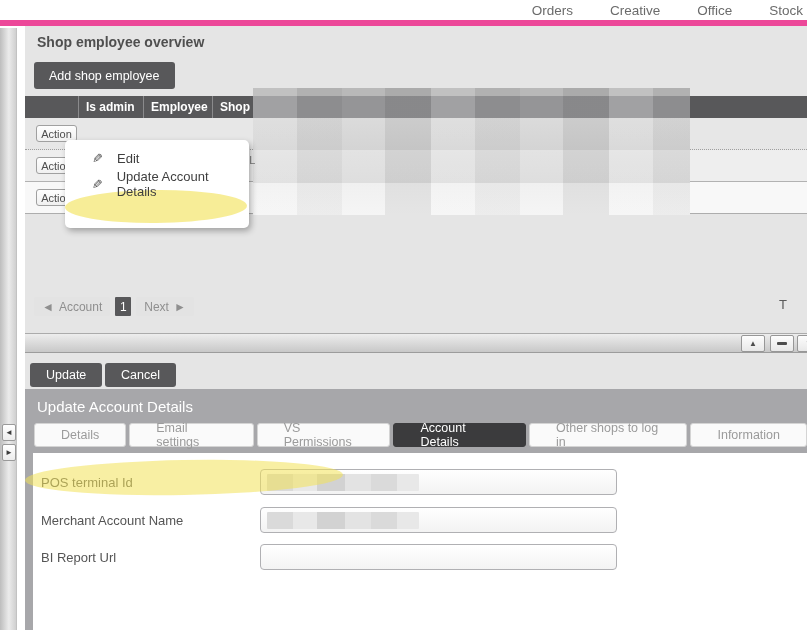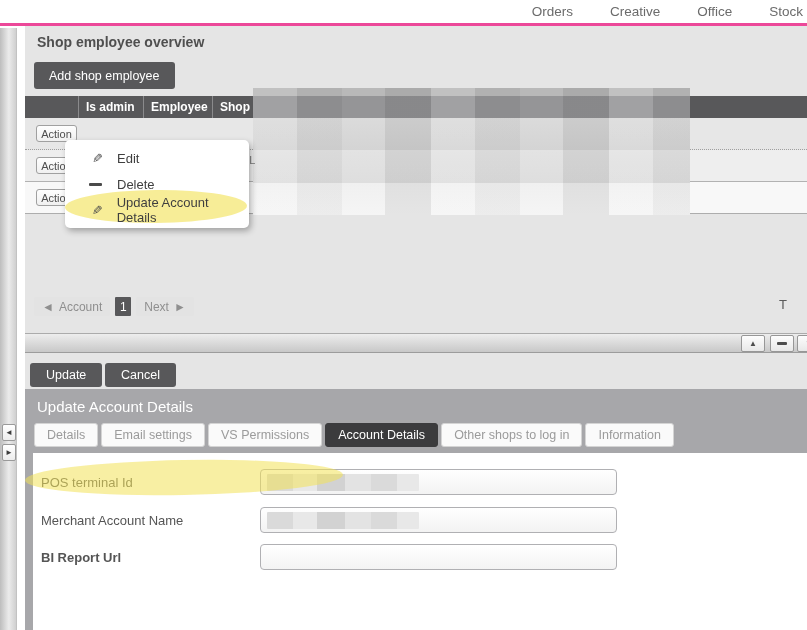--- a/index.html
+++ b/index.html
@@ -2,21 +2,21 @@
 <html><head>
 <meta charset="utf-8">
 <style>
   * { margin:0; padding:0; box-sizing:border-box; }
   html,body { width:807px; height:630px; overflow:hidden; background:#fff;
     font-family:"Liberation Sans", sans-serif; }
   .stage { position:relative; width:807px; height:630px; }
 
   
   .topnav { position:absolute; left:0; top:0; width:807px; height:26px; background:#fff;
-    border-bottom:3px solid #ec4899; display:flex; align-items:center; justify-content:flex-end;
+    border-bottom:6px solid #ec4899; display:flex; align-items:center; justify-content:flex-end;
     gap:37px; padding-right:4px; }
   .topnav a { font-size:13.5px; color:#6b6b6b; text-decoration:none; cursor:pointer; }
 
   
   .leftstrip { position:absolute; left:0; top:28px; width:17px; height:602px;
     background:linear-gradient(90deg,#bdbdbd,#ebebeb 55%,#cfcfcf); border-right:1px solid #c2c2c2; }
   .strip-btn { position:absolute; left:2px; width:14px; height:17px; background:linear-gradient(#fff,#ededed);
     border:1px solid #9a9a9a; border-radius:2px; font-size:8px; color:#3c3c3c; display:flex;
     align-items:center; justify-content:center; cursor:pointer; }
   .strip-btn.up { top:396px; } .strip-btn.dn { top:416px; }
@@ -83,21 +83,21 @@
   
   .update-btn { position:absolute; left:5px; top:337px; height:24px; padding:0 16px; }
   .cancel-btn { position:absolute; left:80px; top:337px; height:24px; padding:0 16px; }
 
   
   .panel { position:absolute; left:0; top:363px; width:782px; height:241px; background:#a7a7aa; }
   .panel-title { height:34px; display:flex; align-items:center; padding-left:12px;
     color:#fff; font-size:15px; }
   .tabs { display:flex; gap:3px; padding-left:9px; height:24px; }
   .tab { background:#fafafa; border:1px solid #d4d4d4; border-radius:3px; color:#9b9b9b;
-    font-size:12.5px; padding:0 12px; display:flex; align-items:center; cursor:pointer; }
+    font-size:12.5px; padding:0 26px; display:flex; align-items:center; cursor:pointer; }
   .tab.active { background:#3b3b3d; border-color:#3b3b3d; color:#fff; }
   .panel-body { position:absolute; left:8px; top:64px; width:774px; height:177px; background:#fff; }
 
   .f-label { position:absolute; left:8px; font-size:13px; color:#555; }
   .f-input { position:absolute; left:227px; width:357px; height:26px; border:1px solid #b0b0b3;
     border-radius:4px; background:linear-gradient(#ffffff,#f3f3f3); padding:4px 6px;
     font-size:13px; color:#444; }
   .redact-val { position:absolute; height:17px; width:152px; border-radius:1px;
     background:repeating-linear-gradient(90deg,#dadada 0 26px,#e8e8e8 26px 50px,#d2d2d2 50px 78px,#e3e3e3 78px 104px); }
   .hl-field { position:absolute; left:-8px; top:7px; width:318px; height:35px; background:#f2e257;
@@ -145,24 +145,20 @@
     </div>
 
     <div class="redact-table"></div>
     <div class="frag-pl">PL</div>
 
     <div class="ctx-menu">
       <div class="ctx-item">
         <span class="pencil">✎</span>
         <span class="lbl">Edit</span>
       </div>
-      <div class="ctx-item">
-        <span class="dashbar"></span>
-        <span class="lbl">Delete</span>
-      </div>
       <div class="hl-menu"></div>
       <div class="ctx-item">
         <span class="pencil">✎</span>
         <span class="lbl">Update Account Details</span>
       </div>
     </div>
 
     <div class="pager">
       <button class="pg-btn">
         <span>◄</span>
@@ -204,19 +200,19 @@
         <div class="f-label" style="top:22px;">POS terminal Id</div>
         <div class="f-input" style="top:16px;">
           <div class="redact-val"></div>
         </div>
 
         <div class="f-label" style="top:60px;">Merchant Account Name</div>
         <div class="f-input" style="top:54px;">
           <div class="redact-val"></div>
         </div>
 
-        <div class="f-label" style="top:97px;font-weight:bold;">BI Report Url</div>
+        <div class="f-label" style="top:97px;">BI Report Url</div>
         <div class="f-input" style="top:91px;"></div>
       </div>
     </div>
 
   </div>
 </div>
 
 </body></html>

